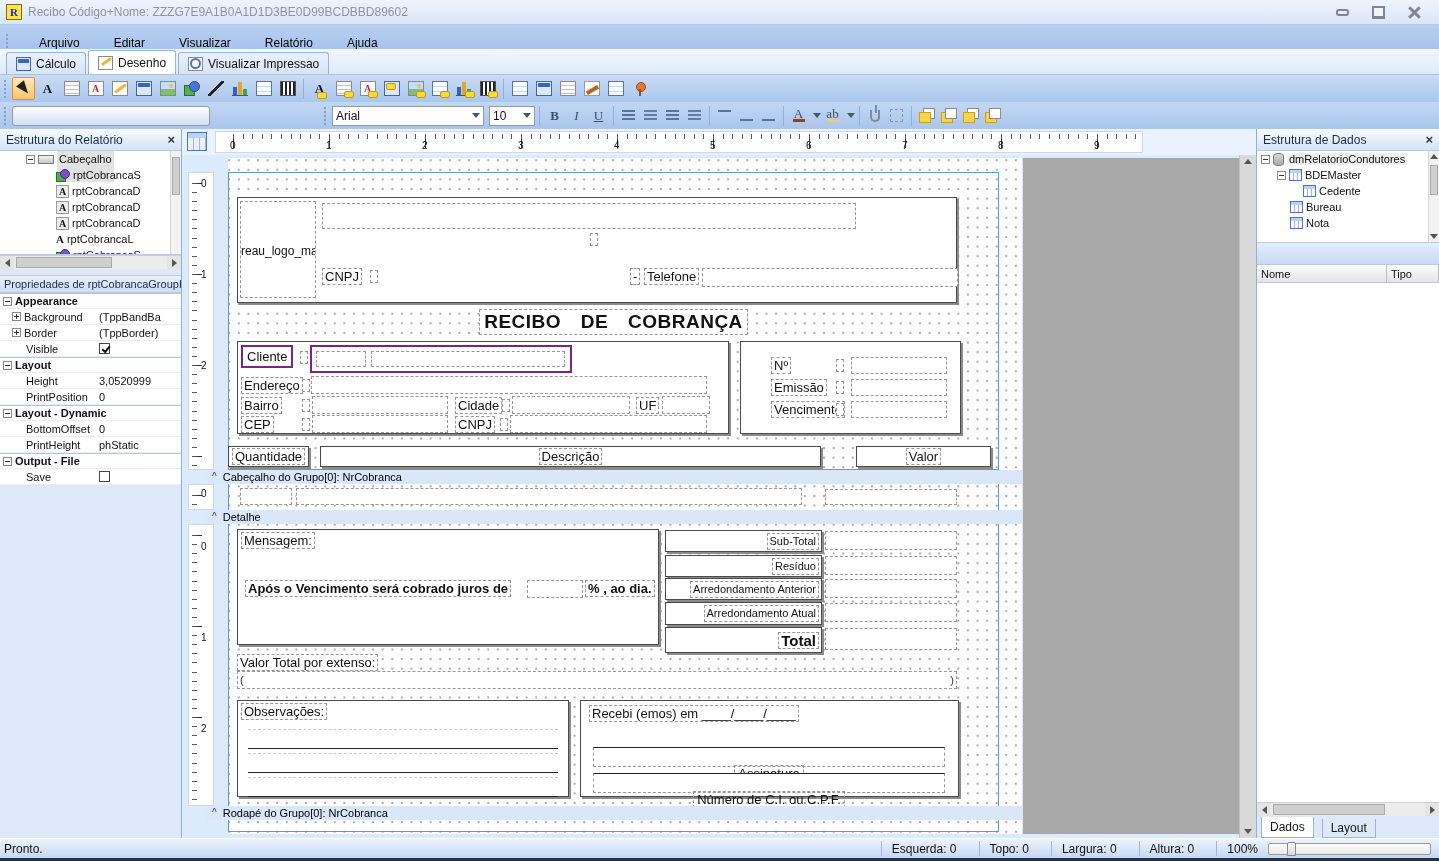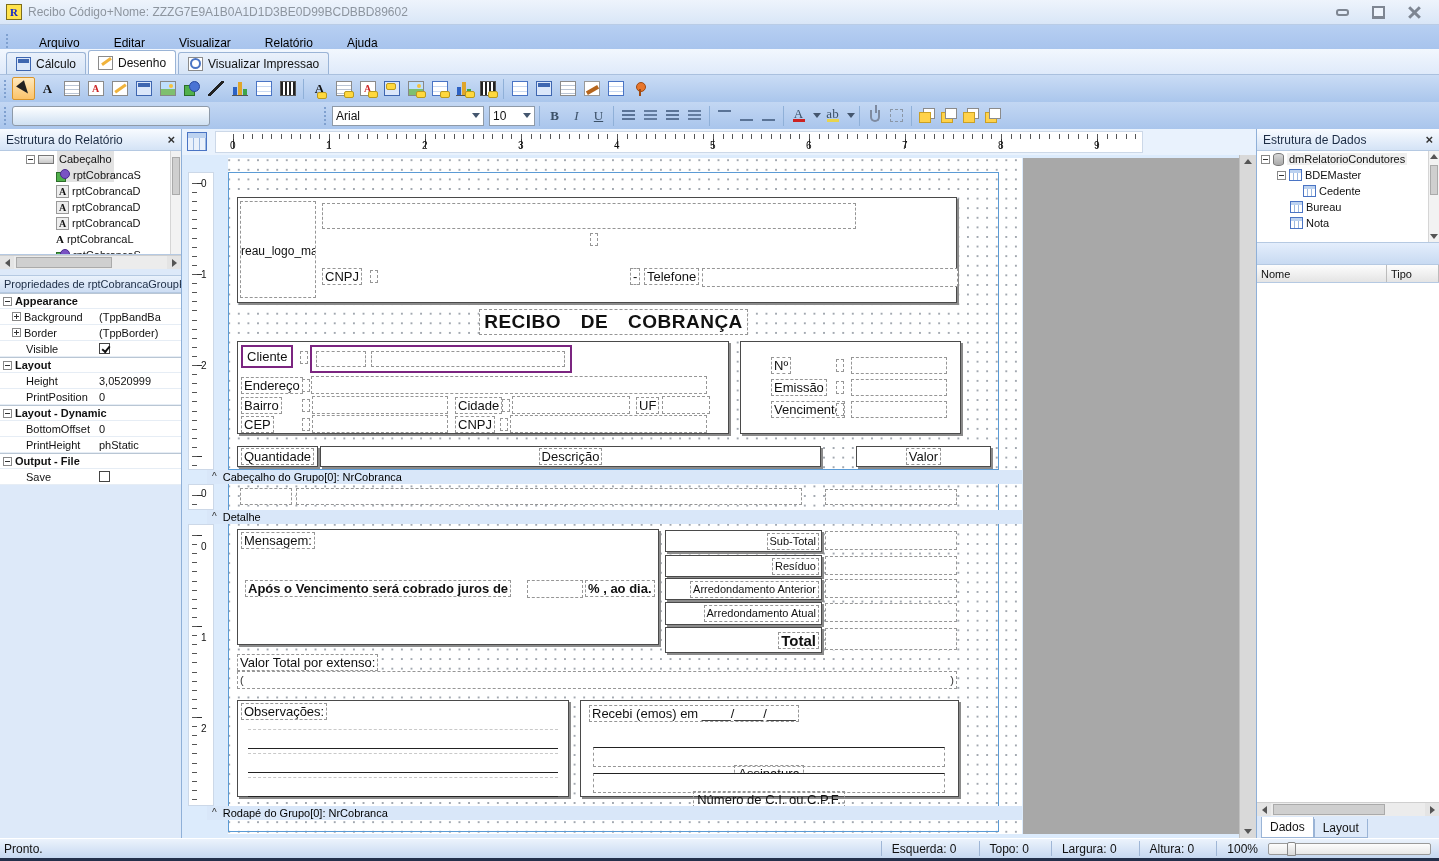--- a/index.html
+++ b/index.html
@@ -186,21 +186,21 @@
     display:flex;align-items:center;justify-content:flex-end;padding-right:2px}
   .tlabelbox .t{border:1px dashed #969696;padding:0 2px;font-size:11px;line-height:15px;background:#fff;white-space:nowrap}
   .tlabelbox .t.big{font-size:15px;font-weight:bold}
   .parens{display:flex;justify-content:space-between;align-items:center;font-size:11px;color:#333;padding:0 2px}
   .oline{position:absolute;height:20px;border-bottom:1px solid #222;border-top:1px dashed #c9c9c9}
   .sigline{position:absolute;border:1px dashed #969696;border-top:1px solid #222;height:20px;text-align:center;background:#fff}
   .sigline .t{display:inline-block;border:1px dashed #969696;padding:0 3px;font-size:13px;line-height:15px;margin-top:17px}
   .cliptext{display:block;overflow:hidden;white-space:nowrap;font-size:12px;line-height:14px;margin-top:42px}
 
   
-  .rtabs{height:22px;display:flex;align-items:flex-end;padding-left:4px;gap:0;background:#dde9f9}
+  .rtabs{height:22px;display:flex;align-items:flex-end;padding-left:4px;gap:8px;background:#dde9f9}
   .rtab{height:19px;padding:0 8px;font-size:12px;display:flex;align-items:center;border:1px solid #9ab4d6;border-top:none;background:#dde9f9}
   .rtab.active{background:#fff;border-top:none;height:21px}
   .colhdr{height:18px;display:flex;border-bottom:1px solid #b5c9e2;background:linear-gradient(#fdfdfd,#e4e4e4);font-size:11px}
   .colhdr .c{display:flex;align-items:center;padding:0 4px;border-right:1px solid #bcbcbc}
   .bluestrip{height:22px;background:linear-gradient(#e4eefc,#c8daf2);border-bottom:1px solid #b5c9e2}
   .whitelist{flex:1;background:#fff}
 
   
   .statusbar{position:absolute;left:0;top:838px;width:100%;height:23px;background:linear-gradient(#ecf3fc,#c6d8f1);
     border-top:1px solid #fff;border-bottom:3px solid #23304b;display:flex;align-items:center;font-size:12px}
@@ -616,21 +616,21 @@
             <div class="tiny" style="left:95px;top:17px"></div>
             <div class="fld" style="left:110px;top:15px;width:96px;height:17px"></div>
             <span class="lbl" style="left:30px;top:37px">Emissão</span>
             <div class="tiny" style="left:95px;top:39px"></div>
             <div class="fld" style="left:110px;top:37px;width:96px;height:17px"></div>
             <span class="lbl" style="left:30px;top:59px">Vencimento</span>
             <div class="tiny" style="left:95px;top:61px"></div>
             <div class="fld" style="left:110px;top:59px;width:96px;height:17px"></div>
           </div>
 
-          <div class="solidbox thcell" style="left:9px;top:288px;width:81px;height:21px">
+          <div class="solidbox thcell" style="left:0;top:288px;width:81px;height:21px">
             <span class="t">Quantidade</span>
           </div>
           <div class="solidbox thcell" style="left:92px;top:288px;width:501px;height:21px">
             <span class="t">Descrição</span>
           </div>
           <div class="solidbox thcell" style="left:628px;top:288px;width:135px;height:21px">
             <span class="t">Valor</span>
           </div>
 
           <div class="fld" style="left:12px;top:330px;width:52px;height:17px"></div>

